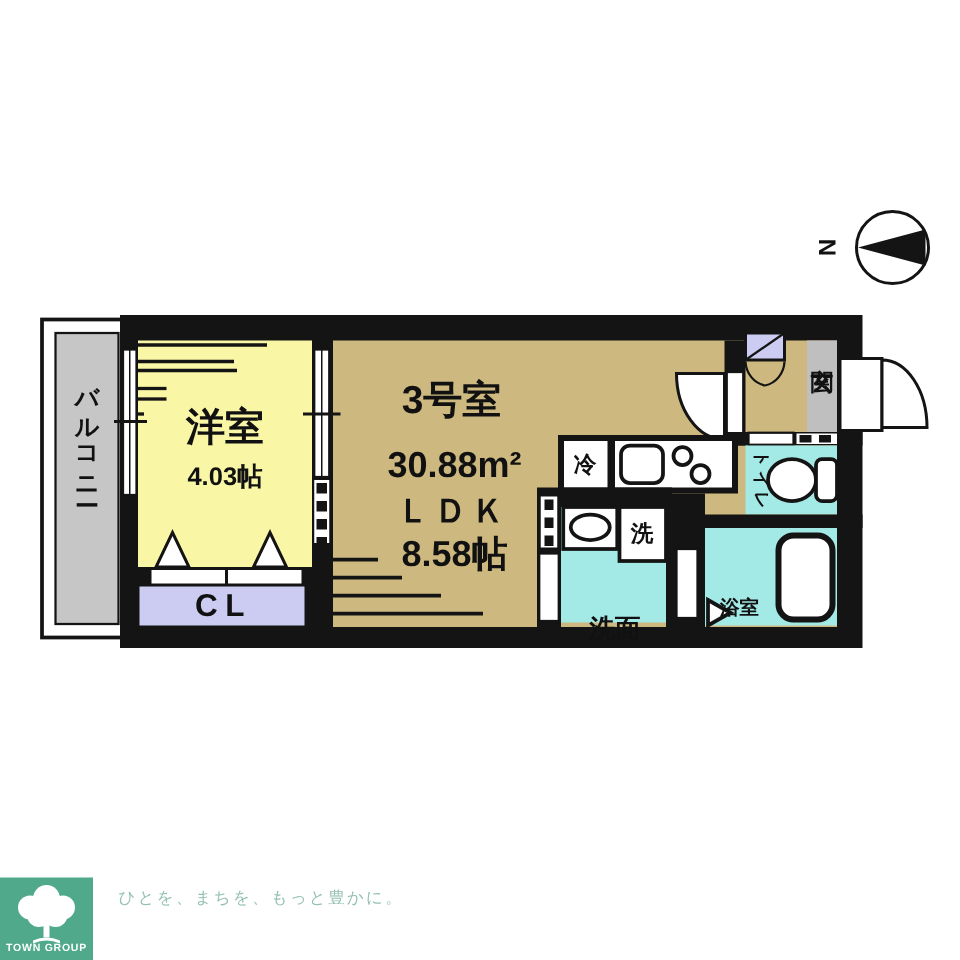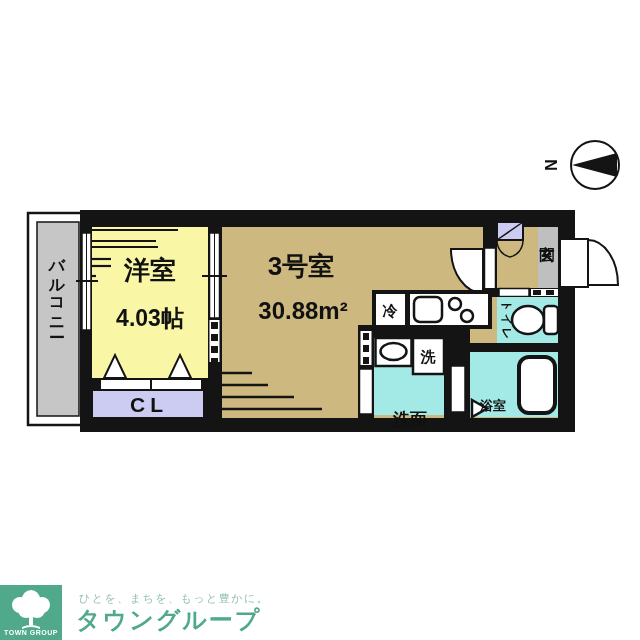--- a/index.html
+++ b/index.html
@@ -141,25 +141,27 @@
       <rect class="fixture" x="209.5" y="233" width="10" height="85" stroke-width="1.5"></rect>
       <line class="line" x1="214.5" y1="233" x2="214.5" y2="318" stroke-width="1"></line>
       <line class="line" x1="202" y1="276" x2="227" y2="276" stroke-width="2"></line>
       <rect x="209.5" y="320" width="10" height="42" fill="#fff"></rect>
       <line class="line" x1="214.5" y1="322" x2="214.5" y2="362" stroke-width="7" stroke-dasharray="7 5"></line>
     </g>
   </svg>
 
   <div class="lbl vert" style="left:49px;top:247px;font-size:16px;letter-spacing:2px;">バルコニー</div>
 
-  <div class="lbl ctr" style="left:150px;top:270px;font-size:26px;text-align:right;">洋室</div>
-  <div class="lbl ctr" style="left:150px;top:318px;font-size:23px;">4.03帖</div>
+  <div class="lbl ctr" style="left:150px;top:284px;font-size:26px;text-align:right;">洋室</div>
+  <div class="lbl ctr" style="left:150px;top:318px;font-size:17px;">4.03帖</div>
 
   <div class="lbl ctr" style="left:301px;top:266px;font-size:26px;">3号室</div>
   <div class="lbl ctr" style="left:303px;top:311px;font-size:24px;">30.88m²</div>
+  <div class="lbl ctr" style="left:302px;top:341px;font-size:22px;letter-spacing:3px;">ＬＤＫ</div>
+  <div class="lbl ctr" style="left:303px;top:370px;font-size:24px;">8.58帖</div>
 
   <div class="lbl ctr" style="left:149px;top:404px;font-size:21px;letter-spacing:5px;">CL</div>
 
   <div class="lbl vert" style="left:540px;top:233px;font-size:15px;letter-spacing:2px;">玄関</div>
 
   <div class="lbl rot90" style="left:512px;top:300px;font-size:11.5px;letter-spacing:2px;">トイレ</div>
 
   <div class="lbl ctr" style="left:390px;top:310px;font-size:15px;">冷</div>
   <div class="lbl ctr" style="left:428px;top:356px;font-size:15px;">洗</div>
   <div class="lbl ctr" style="left:410px;top:419px;font-size:17px;">洗面</div>
@@ -175,15 +177,14 @@
         <circle cx="42" cy="20" r="8"></circle>
         <circle cx="26" cy="25" r="8"></circle>
         <circle cx="37" cy="25" r="8"></circle>
         <rect x="29" y="28" width="4" height="12"></rect>
         <path d="M22,42 Q31,38 40,42 L40,44 Q31,40 22,44 Z"></path>
       </g>
     </svg>
     <div class="town">TOWN GROUP</div>
   </div>
   <div class="tagline">ひとを、まちを、もっと豊かに。</div>
-  <div class="company">タウングループ</div>
 
 </div>
 
 </body></html>

